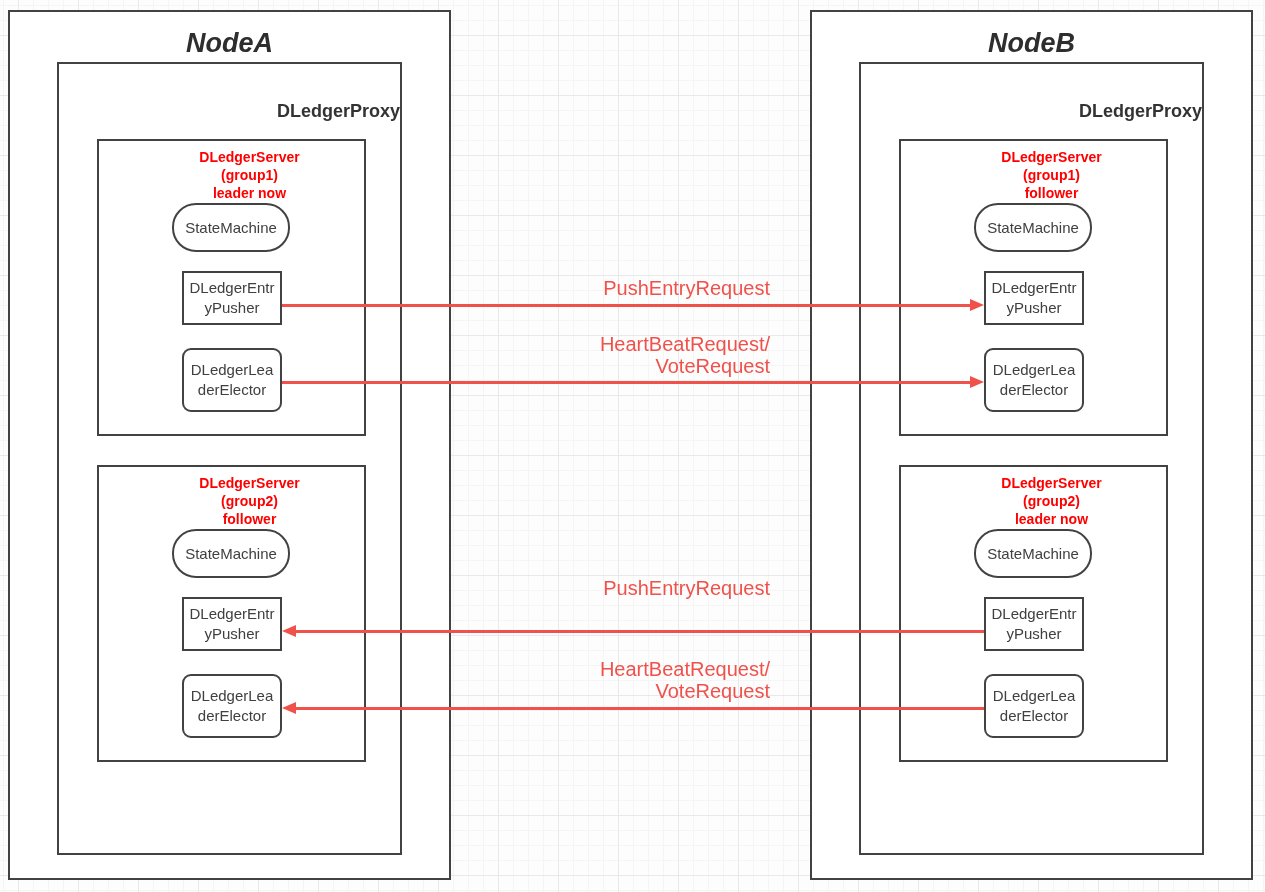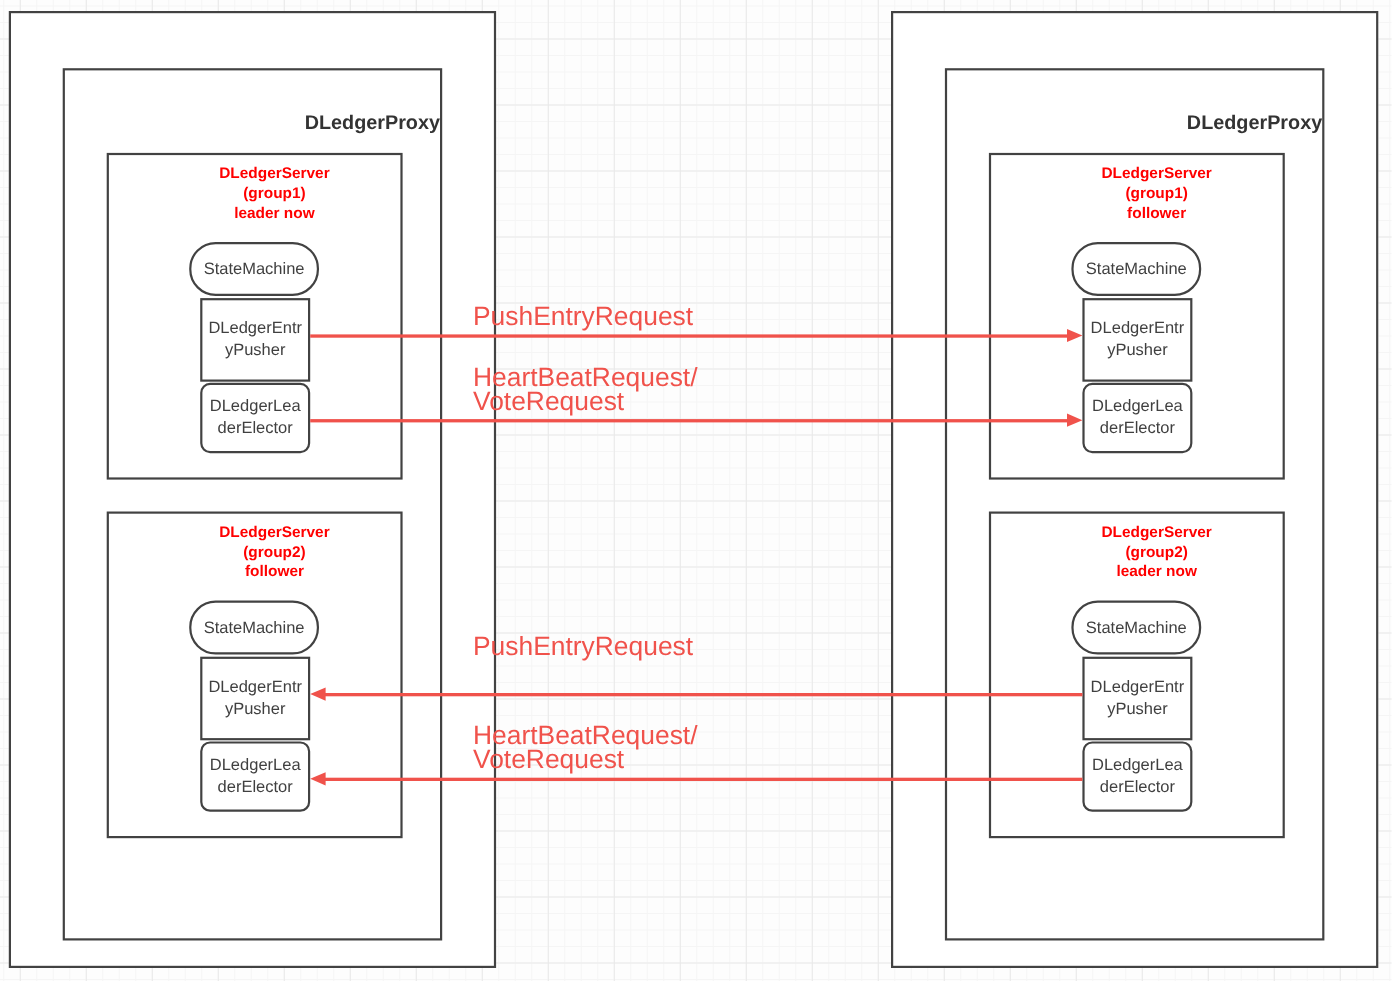--- a/index.html
+++ b/index.html
@@ -44,53 +44,54 @@
     font-size:14px; line-height:18px; font-weight:bold; color:#ff0000;
   }
   .server-title span { display:block;padding-left:36px; }
 
   .component {
     display:flex; flex-direction:column; align-items:center; justify-content:center;
     text-align:center; font-size:15px; line-height:20px; color:#404040;
   }
   .component span { display:block; }
 
-  .statemachine { left:73px; top:62px; width:118px; height:49px; border-radius:24px;margin-top:17px; }
-  .pusher       { left:83px; top:130px; width:100px; height:76px; }
+  .statemachine { left:73px; top:62px; width:118px; height:49px; border-radius:24px; }
+  .pusher       { left:83px; top:130px; width:100px; height:54px; }
   .elector      { left:83px; top:207px; width:100px; height:64px; border-radius:9px; }
 
   .arrow { position:absolute; height:12px; width:702px; left:282px; z-index:5; }
   .arrow-line { position:absolute; top:5px; height:3px; background:#f0524b; }
   .line-right { left:0; width:689px; }
   .line-left  { left:13px; width:689px; }
   .head { position:absolute; top:0; width:0; height:0; border-top:6px solid transparent; border-bottom:6px solid transparent; }
   .head-right { right:0; border-left:14px solid #f0524b; }
   .head-left  { left:0;  border-right:14px solid #f0524b; }
 
   .a1 { top:299px; }
   .a2 { top:376px; }
   .a3 { top:625px; }
   .a4 { top:702px; }
 
   .arrow-label {
-    position:absolute; left:430px; width:340px; text-align:left;
-    font-size:24px; line-height:22px; color:#f0524b; z-index:6;
+    position:absolute; left:430px; width:340px; text-align:right;
+    font-size:20px; line-height:22px; color:#f0524b; z-index:6;
   }
   .arrow-label span { display:block; }
   .l1 { top:277px; }
   .l2 { top:333px; }
   .l3 { top:577px; }
   .l4 { top:658px; }
 </style>
 </head>
 <body>
 
 <div class="canvas">
 
   <div class="shape node node-a">
+    <div class="node-title">NodeA</div>
     <div class="shape proxy">
       <div class="proxy-title">DLedgerProxy</div>
 
       <div class="shape server server-1">
         <div class="server-title">
           <span>DLedgerServer</span>
           <span>(group1)</span>
           <span>leader now</span>
         </div>
         <div class="shape component statemachine">
@@ -121,20 +122,21 @@
         </div>
         <div class="shape component elector">
           <span>DLedgerLea</span>
           <span>derElector</span>
         </div>
       </div>
     </div>
   </div>
 
   <div class="shape node node-b">
+    <div class="node-title">NodeB</div>
     <div class="shape proxy">
       <div class="proxy-title">DLedgerProxy</div>
 
       <div class="shape server server-1">
         <div class="server-title">
           <span>DLedgerServer</span>
           <span>(group1)</span>
           <span>follower</span>
         </div>
         <div class="shape component statemachine">

